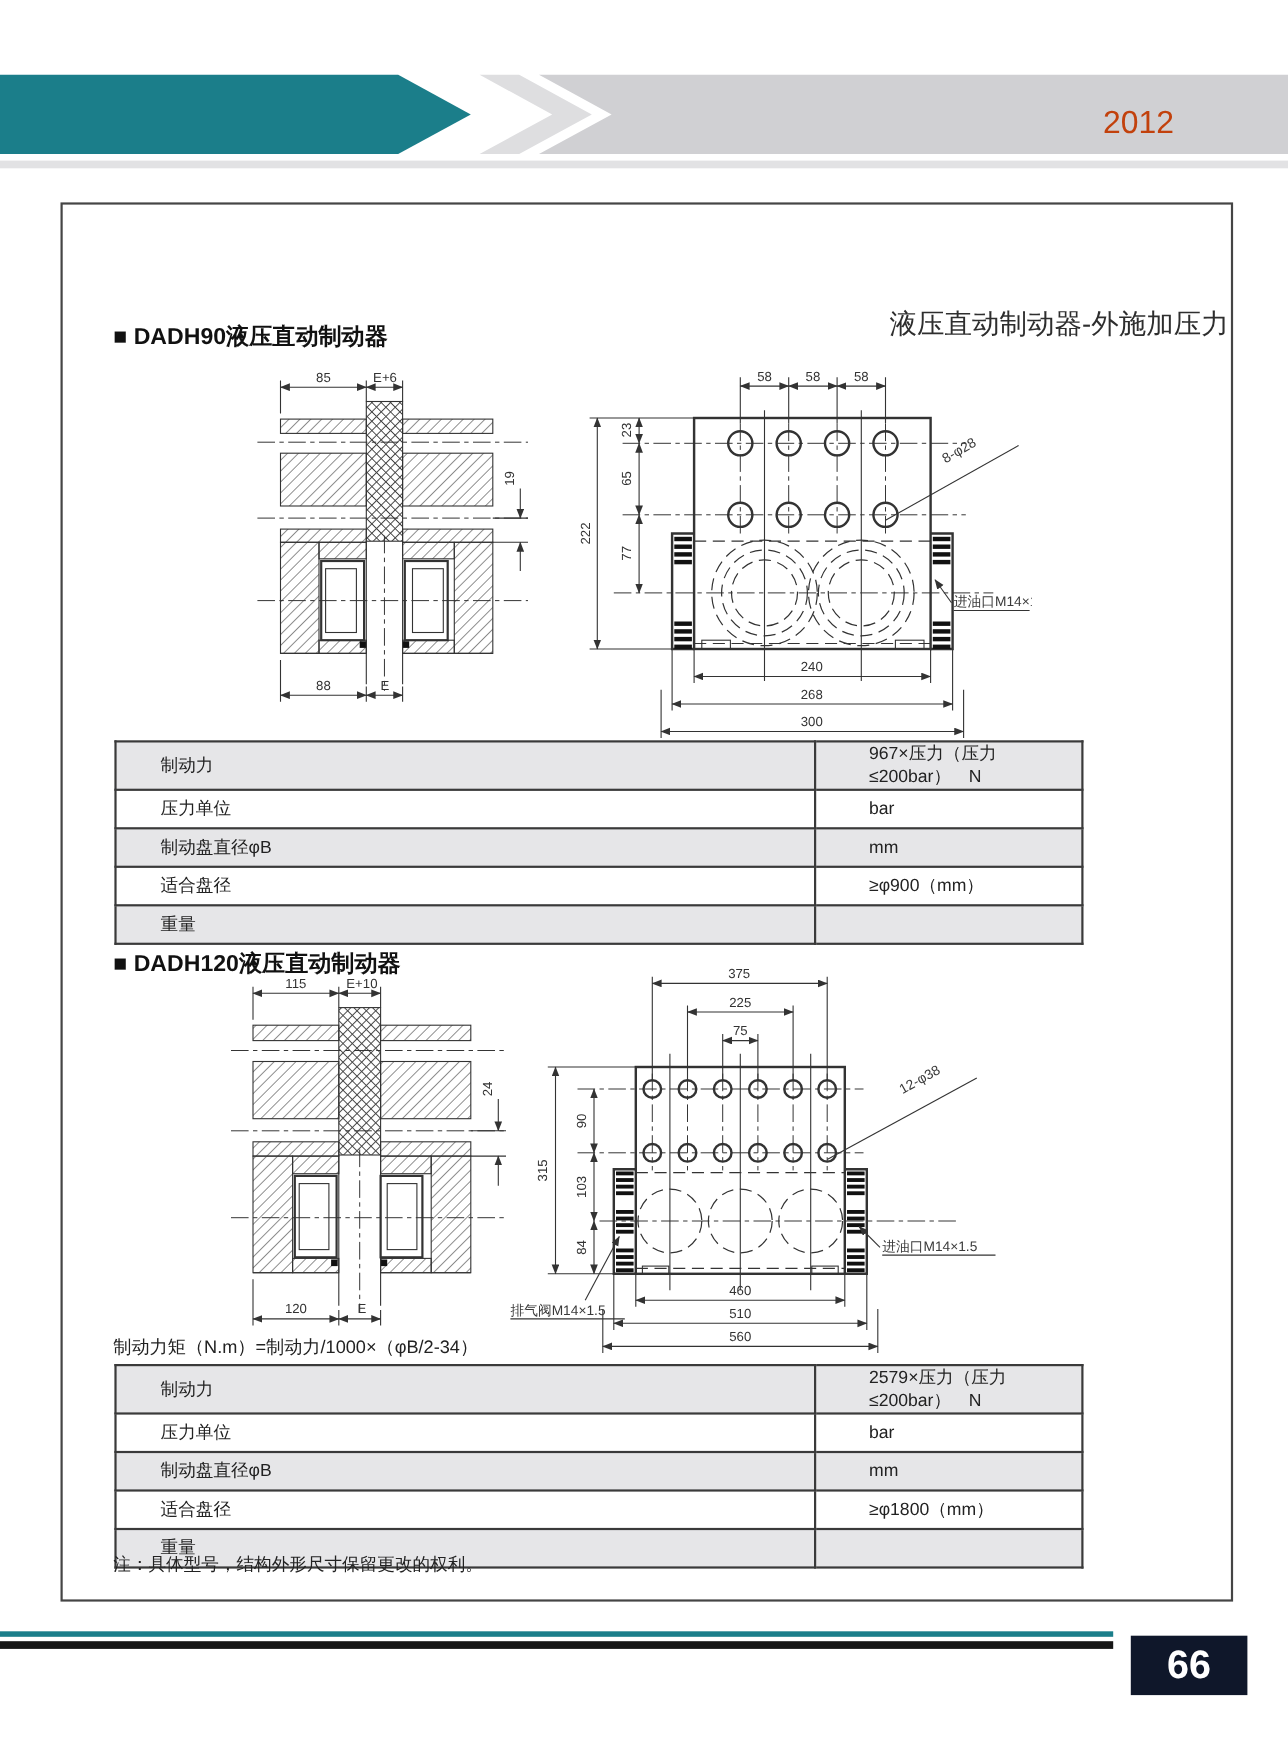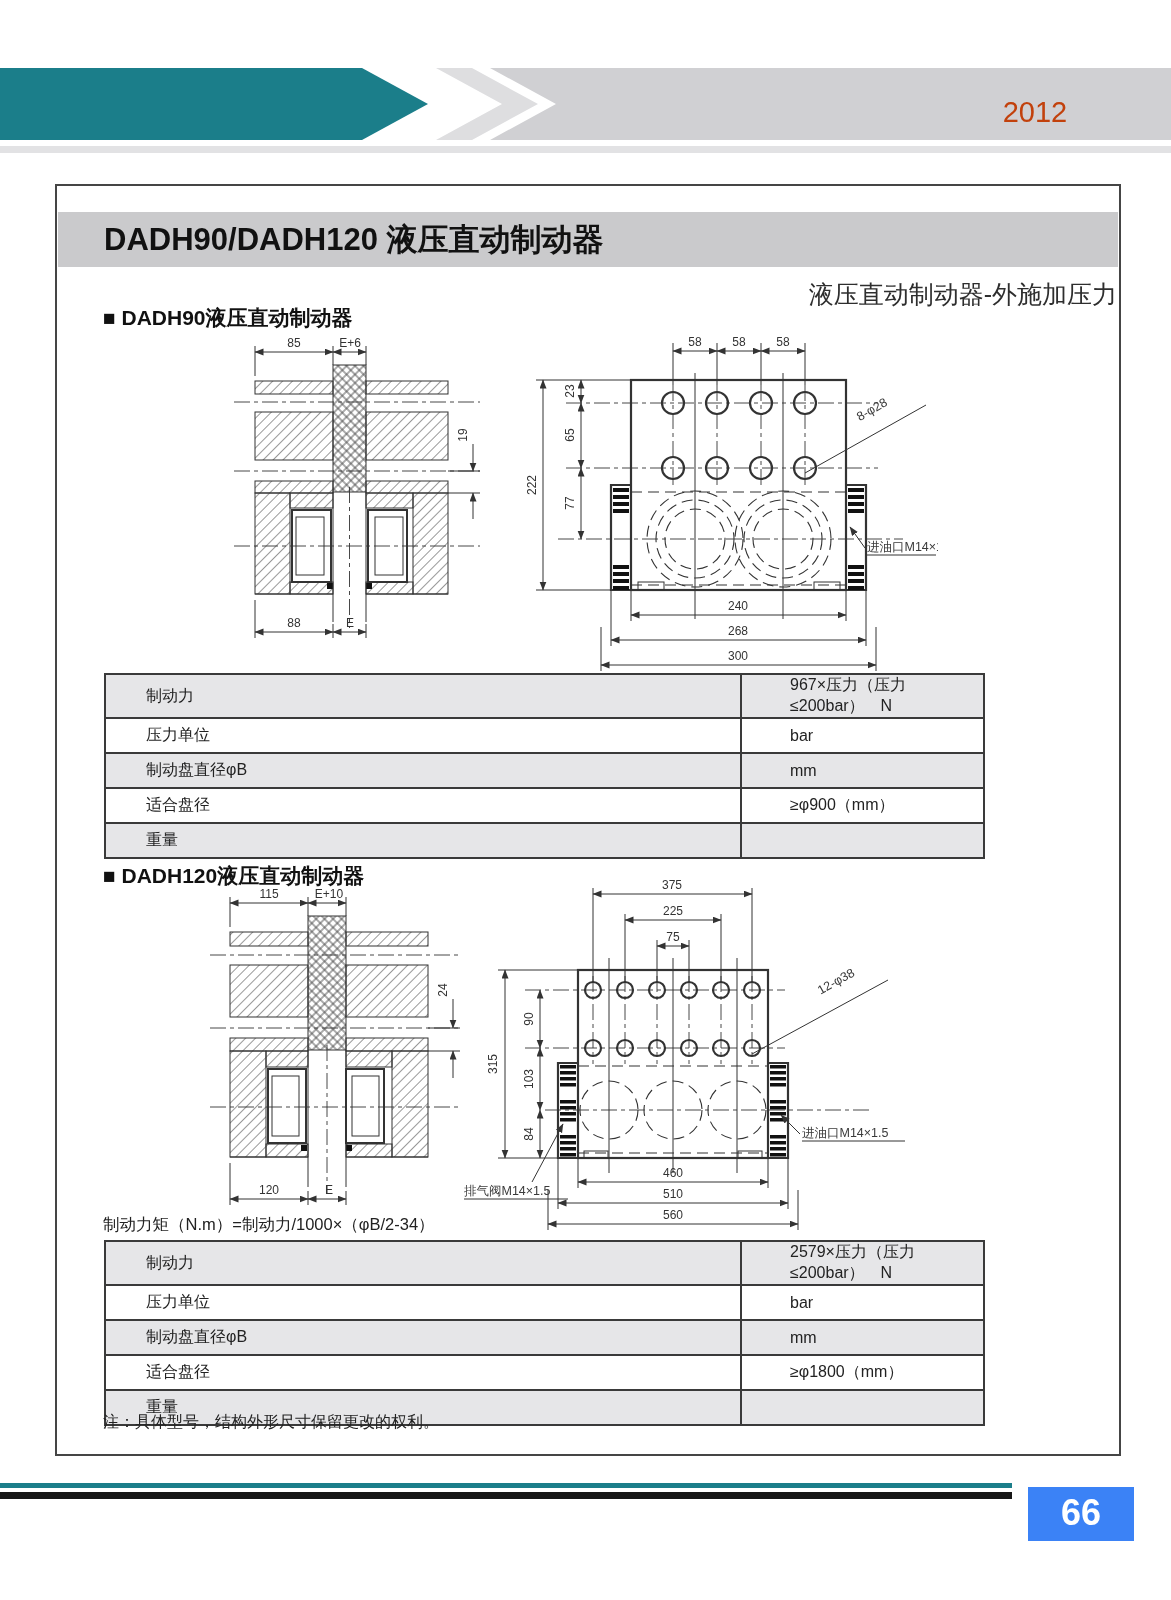--- a/index.html
+++ b/index.html
@@ -22,21 +22,21 @@
   
   table.spec{border-collapse:collapse;width:881px;table-layout:fixed;}
   table.spec td{border:2px solid #3a3a3a;height:33px;font-size:16px;color:#222;vertical-align:middle;}
   table.spec td.l{width:594px;padding:0 0 0 40px;}
   table.spec td.v{padding:0 3px 0 48px;}
   table.spec tr:nth-child(odd) td{background:#e6e6e8;}
   table.spec tr:nth-child(even) td{background:#ffffff;}
   
   .foot-teal{left:0;top:1483px;width:1012px;height:5px;background:#1b7e8a;}
   .foot-black{left:0;top:1492px;width:1012px;height:7px;background:#161616;}
-  .page-num-box{left:1028px;top:1487px;width:106px;height:54px;background:#3b82f6;
+  .page-num-box{left:1028px;top:1487px;width:106px;height:54px;background:#0f172a;
     color:#fff;font-size:36px;font-weight:bold;text-align:center;line-height:52px;}
   
   svg text{font-family:"Liberation Sans","DejaVu Sans",sans-serif;fill:#333;font-size:12px;}
   svg .lab{font-size:12.5px;fill:#3a3a3a;}
   .s1{stroke:#333;stroke-width:1;fill:none;}
   .s2{stroke:#333;stroke-width:2.2;fill:none;}
   .cl{stroke:#333;stroke-width:0.9;fill:none;stroke-dasharray:16 4 4 4;}
   .dsh{stroke:#333;stroke-width:1.1;fill:none;stroke-dasharray:11 6;}
 </style>
 </head>
@@ -46,27 +46,24 @@
 
   <svg class="abs" style="left:0;top:58px;" width="1171" height="92">
     <polygon points="490,10 1171,10 1171,82 490,82 556,46" fill="#d0d0d3"></polygon>
     <polygon points="436,10 472,10 538,46 472,82 436,82 502,46" fill="#dedee0"></polygon>
     <polygon points="0,10 362,10 428,46 362,82 0,82" fill="#1b7e8a"></polygon>
   </svg>
   <div class="abs year">2012</div>
   <div class="abs header-strip"></div>
 
   <div class="abs panel">
-    <div class="abs titlebar">
-      <div class="abs title-text">DADH90/DADH120 液压直动制动器</div>
-    </div>
     <div class="abs subtitle">液压直动制动器-外施加压力</div>
   </div>
 
-  <div class="abs sec-heading" style="left:103px;top:304px;">■ DADH90液压直动制动器</div>
+  <div class="abs sec-heading" style="left:103px;top:292px;">■ DADH90液压直动制动器</div>
 
   <svg class="abs" style="left:232px;top:332px;" width="256" height="316" viewBox="0 0 256 316">
     <defs>
       <pattern id="ah" patternUnits="userSpaceOnUse" width="7" height="7" patternTransform="rotate(45)">
         <line x1="0" y1="0" x2="0" y2="7" stroke="#444" stroke-width="1.1"></line>
       </pattern>
       <pattern id="ax" patternUnits="userSpaceOnUse" width="6" height="6" patternTransform="rotate(45)">
         <path d="M0 3H6M3 0V6" stroke="#444" stroke-width="0.9" fill="none"></path>
       </pattern>
       <marker id="aa" orient="auto-start-reverse" markerWidth="10" markerHeight="8" refX="8.5" refY="3.5" markerUnits="userSpaceOnUse">

